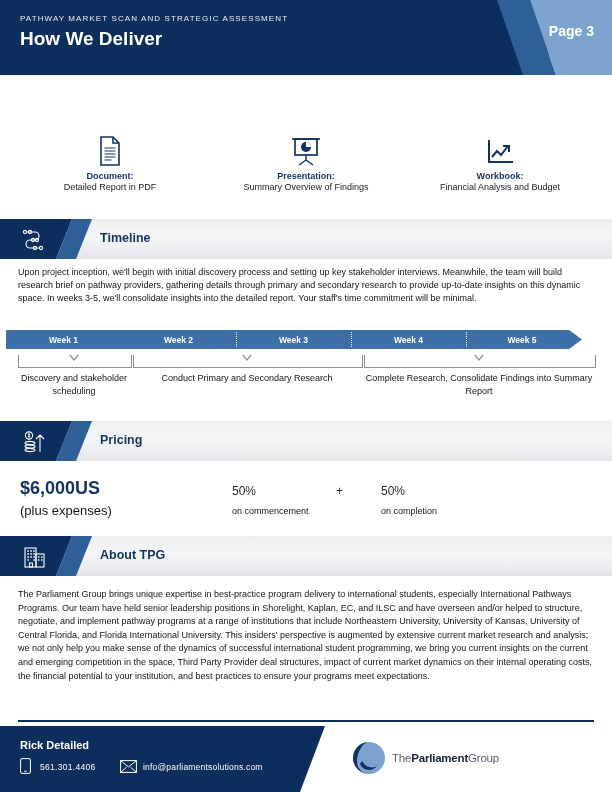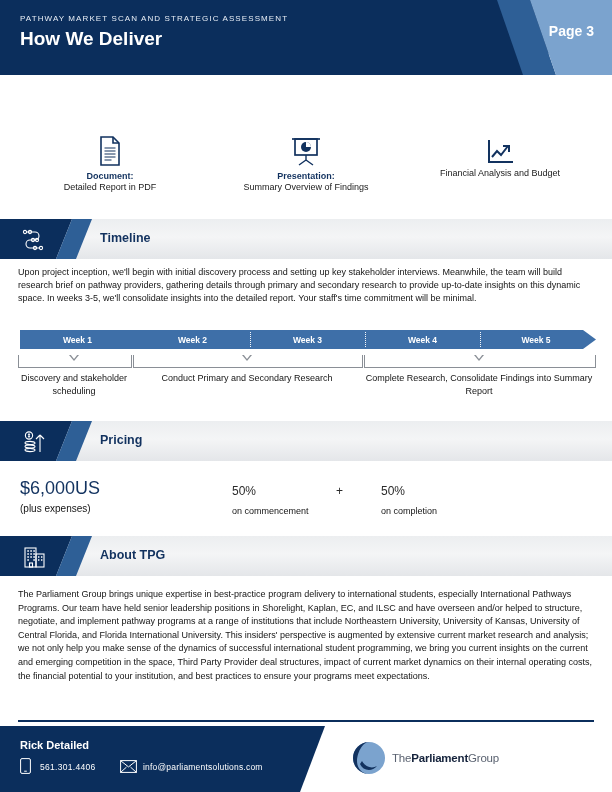--- a/index.html
+++ b/index.html
@@ -42,38 +42,38 @@
   .formats{position:absolute;left:0;top:133px;width:512px;height:70px;}
   .fmt{position:absolute;top:0;width:200px;text-align:center;}
   .fmt-ico{height:34px;display:flex;align-items:flex-end;justify-content:center;}
   .fmt-t{font-size:9px;font-weight:bold;color:#12325f;margin-top:4px;}
   .fmt-s{font-size:9px;color:#1a1a1a;margin-top:1px;}
 
   
   .para{position:absolute;left:18px;width:576px;font-size:9px;line-height:13.2px;color:#141414;text-align:left;}
 
   
-  .tl-wrap{position:absolute;left:20px;top:330px;width:576px;height:35px;}
+  .tl-wrap{position:absolute;left:6px;top:330px;width:576px;height:35px;}
   .tl-bar{position:absolute;left:0;top:0;width:576px;height:19px;background:#3e6fa8;
     clip-path:polygon(0 0, 563px 0, 576px 9.5px, 563px 19px, 0 19px);}
   .tl-cell{position:absolute;top:0;height:19px;display:flex;align-items:center;justify-content:center;
     font-size:8.5px;font-weight:bold;color:#ffffff;}
   .tl-div{position:absolute;top:2px;width:0;height:15px;border-left:1px dotted #ffffff;opacity:.95;}
 
   
   .brk{position:absolute;height:12px;border:1px solid #8a8f96;border-top:none;}
   .brk-tick{position:absolute;top:11px;width:0;height:0;border-left:5px solid transparent;
     border-right:5px solid transparent;border-top:6px solid #8a8f96;}
   .brk-tick:after{content:"";position:absolute;left:-4px;top:-6.6px;width:0;height:0;
     border-left:4px solid transparent;border-right:4px solid transparent;border-top:5px solid #fff;}
   .brk-cap{position:absolute;font-size:9px;line-height:12.5px;text-align:center;color:#141414;}
 
   
-  .price-big{position:absolute;left:20px;top:478px;font-size:18px;font-weight:normal;color:#12325f;}
-  .price-sub{position:absolute;left:20px;top:503px;font-size:10px;color:#141414;}
+  .price-big{position:absolute;left:20px;top:478px;font-size:18px;font-weight:bold;color:#12325f;}
+  .price-sub{position:absolute;left:20px;top:503px;font-size:13px;color:#141414;}
   .pct{position:absolute;font-size:12px;color:#2b2b2b;}
   .pct-sub{position:absolute;font-size:9px;color:#141414;}
   .plus{position:absolute;left:336px;top:484px;font-size:12px;color:#2b2b2b;}
 
   
   .foot-rule{position:absolute;left:18px;top:720px;width:576px;height:2px;background:#0b2e5c;}
   .foot{position:absolute;left:0;top:726px;width:612px;height:66px;}
   .foot-navy{position:absolute;left:0;top:0;width:612px;height:66px;background:#0b2e5c;
     clip-path:polygon(0 0, 325px 0, 300px 66px, 0 66px);}
   .foot-name{position:absolute;left:20px;top:13px;font-size:11px;font-weight:bold;color:#ffffff;}
@@ -130,20 +130,21 @@
     </div>
 
     <div class="fmt" style="left:400px">
       <div class="fmt-ico">
         <svg width="32" height="30" viewBox="0 0 32 30" fill="none" stroke="#12325f" stroke-width="1.9">
           <path d="M5 3v22h24" stroke-width="2"></path>
           <path d="M8 20l5-6 4 4 7-9" stroke-width="2"></path>
           <path d="M19 9h6v6" stroke-width="2"></path>
         </svg>
       </div>
+      <div class="fmt-t">Workbook:</div>
       <div class="fmt-s">Financial Analysis and Budget</div>
     </div>
   </div>
 
   <div class="sec" style="top:219px">
     <div class="sec-grad"></div>
     <div class="sec-navy"></div>
     <div class="sec-mid"></div>
     <div class="sec-icon">
       <svg width="26" height="24" viewBox="0 0 26 24" fill="none" stroke="#ffffff" stroke-width="1.1">

